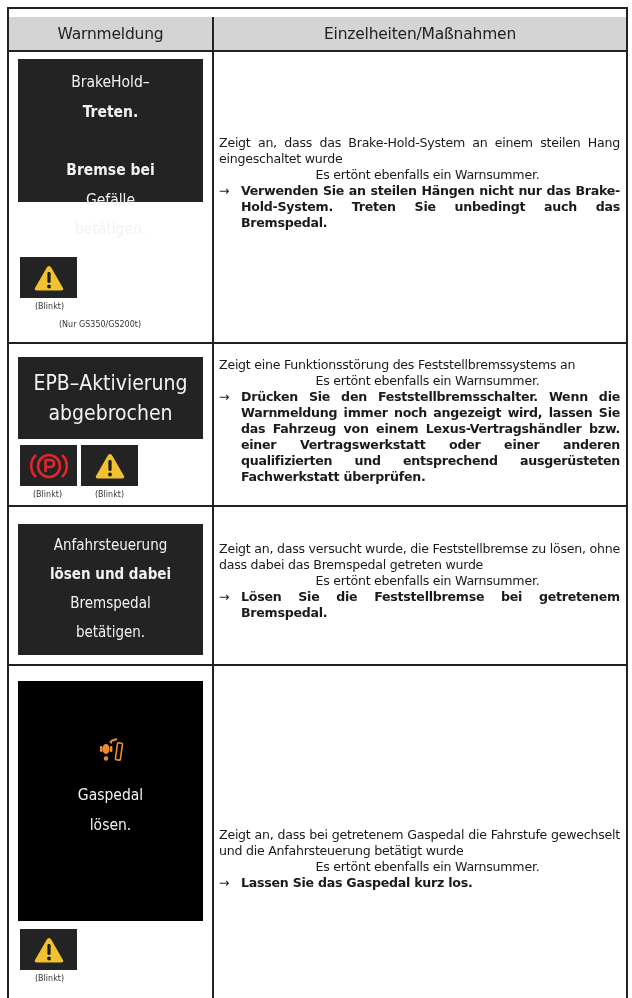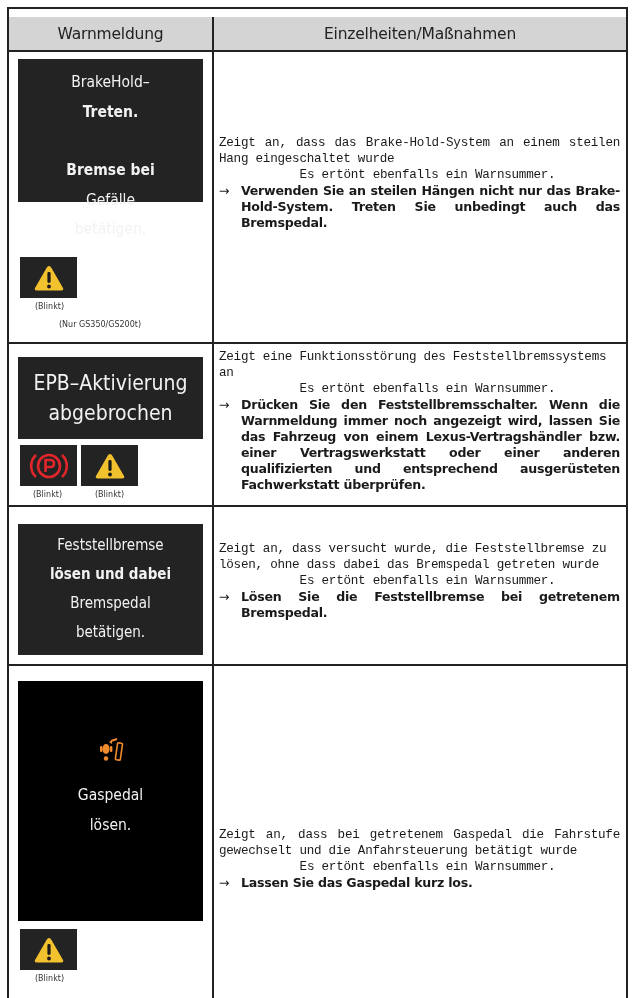--- a/index.html
+++ b/index.html
@@ -15,21 +15,21 @@
   .cl { width: 203px; border-right: 2px solid #222; position: relative; }
   .cr { flex: 1; position: relative; display: flex; align-items: center; }
   .screen { position: absolute; background: #232323; color: #f2f2f2; text-align: center;
             font-family: "DejaVu Sans Condensed", "DejaVu Sans", sans-serif; font-size: 15px; }
   .screen .ln { display: block; }
   .iconbox { position: absolute; background: #232323; width: 57px; height: 41px;
              display: flex; align-items: center; justify-content: center; }
   .blink { position: absolute; font-size: 8px; color: #333; }
   .note { position: absolute; font-size: 8px; color: #333; }
   .txt { font-size: 12.6px; line-height: 16px; padding: 0 6px 0 5px; width: 100%; box-sizing: border-box; letter-spacing: -0.25px; }
-  .txt p { margin: 0; font-family: Liberation Mono, monospace; }
+  .txt p { margin: 0; }
   .txt .ind { padding-left: 16px; text-align: center; }
   .txt .act { font-weight: bold; display: flex; }
   .txt .act .arrow { width: 22px; flex: none; font-weight: normal; }
   .txt .act .body { flex: 1; text-align: justify; }
   .txt .just { text-align: justify; text-align-last: left; }
 </style>
 </head>
 <body>
 
 <div class="table">
@@ -102,21 +102,21 @@
           <span class="arrow">→</span>
           <span class="body">Drücken Sie den Feststellbremsschalter. Wenn die Warnmeldung immer noch angezeigt wird, lassen Sie das Fahrzeug von einem Lexus-Vertragshändler bzw. einer Vertragswerkstatt oder einer anderen qualifizierten und entsprechend ausgerüsteten Fachwerkstatt überprüfen.</span>
         </div>
       </div>
     </div>
   </div>
 
   <div class="row" style="height:157px;">
     <div class="cl">
       <div class="screen" style="left:9px; top:17px; width:185px; height:131px; font-size:15px; line-height:29px; padding-top:7px; box-sizing:border-box;">
-        <span class="ln">Feststellbremse</span>
+        <span class="ln">Anfahrsteuerung</span>
         <span class="ln" style="font-weight:bold;">lösen und dabei</span>
         <span class="ln">Bremspedal</span>
         <span class="ln">betätigen.</span>
       </div>
     </div>
     <div class="cr">
       <div class="txt" style="margin-top:-10px;">
         <p>Zeigt an, dass versucht wurde, die Feststellbremse zu lösen, ohne dass dabei das Bremspedal getreten wurde</p>
         <p class="ind">Es ertönt ebenfalls ein Warnsummer.</p>
         <div class="act">

